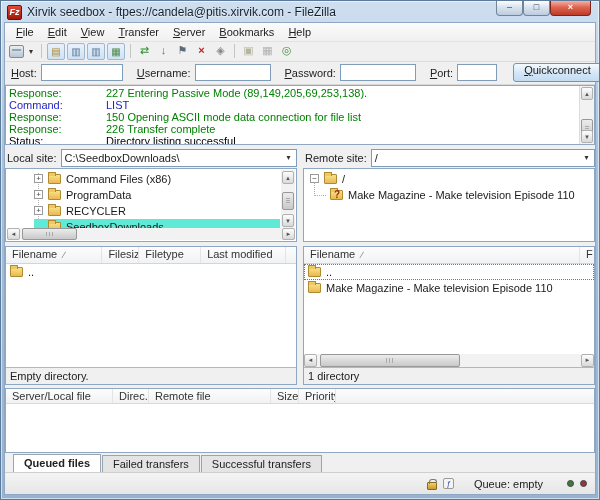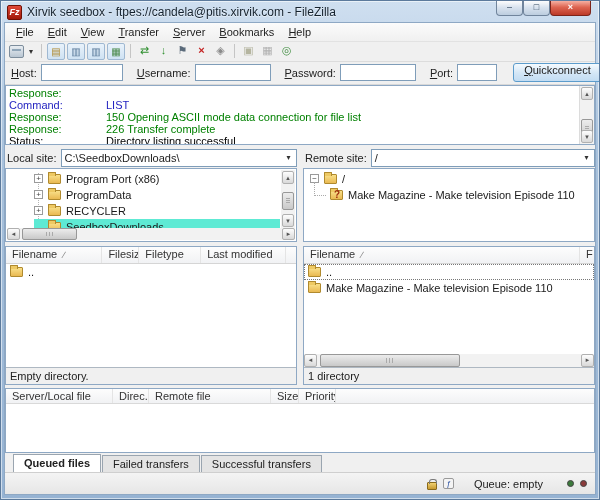--- a/index.html
+++ b/index.html
@@ -184,20 +184,21 @@
       <label class="ml">Port:</label>
       <input class="qc-input" style="width: 40px;" value="">
       <span class="qc-button">Quickconnect</span>
 
     </div>
 
     <div class="log">
       <div class="log-rows">
         <div class="log-row">
           <span class="log-type" style="color: rgb(0, 128, 0);">Response:</span>
+          <span style="color: rgb(0, 128, 0);">227 Entering Passive Mode (89,149,205,69,253,138).</span>
         </div>
         <div class="log-row">
           <span class="log-type" style="color: rgb(31, 31, 191);">Command:</span>
           <span style="color: rgb(31, 31, 191);">LIST</span>
         </div>
         <div class="log-row">
           <span class="log-type" style="color: rgb(0, 128, 0);">Response:</span>
           <span style="color: rgb(0, 128, 0);">150 Opening ASCII mode data connection for file list</span>
         </div>
         <div class="log-row">
@@ -228,21 +229,21 @@
             <span class="cval">C:\SeedboxDownloads\</span>
             <span class="carrow">▾</span>
           </span>
         </div>
         <div class="treebox">
           <div class="guide"></div>
           <div class="tree-rows" style="padding-left:26px;">
             <div class="trow">
               <span class="toggle">+</span>
               <span class="folder"></span>
-              <span class="tname">Program Port (x86)</span>
+              <span class="tname">Command Files (x86)</span>
             </div>
             <div class="trow">
               <span class="toggle">+</span>
               <span class="folder"></span>
               <span class="tname">ProgramData</span>
             </div>
             <div class="trow">
               <span class="toggle">+</span>
               <span class="folder"></span>
               <span class="tname">RECYCLER</span>

